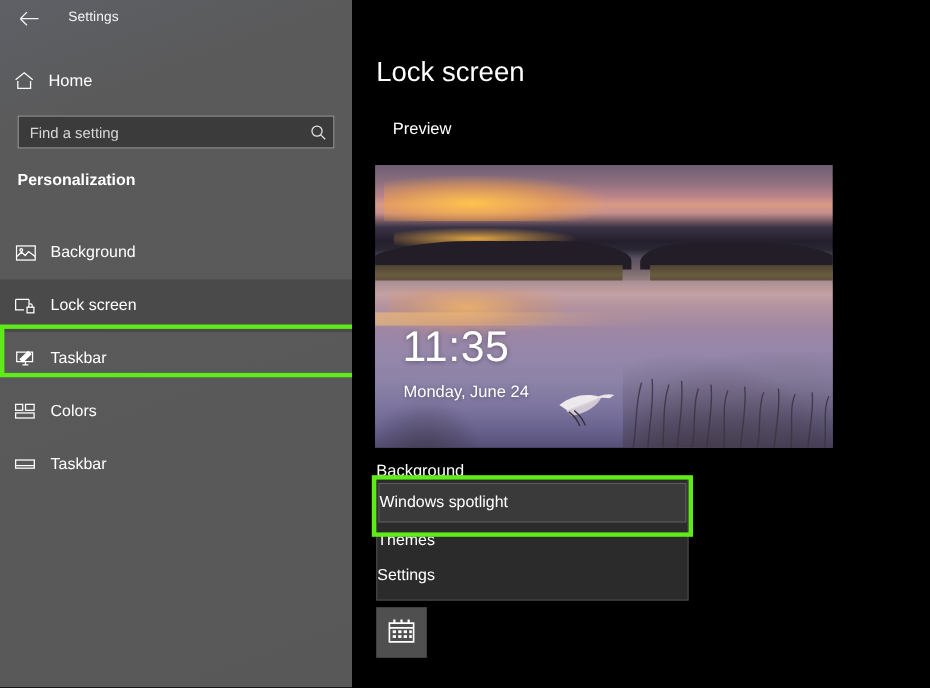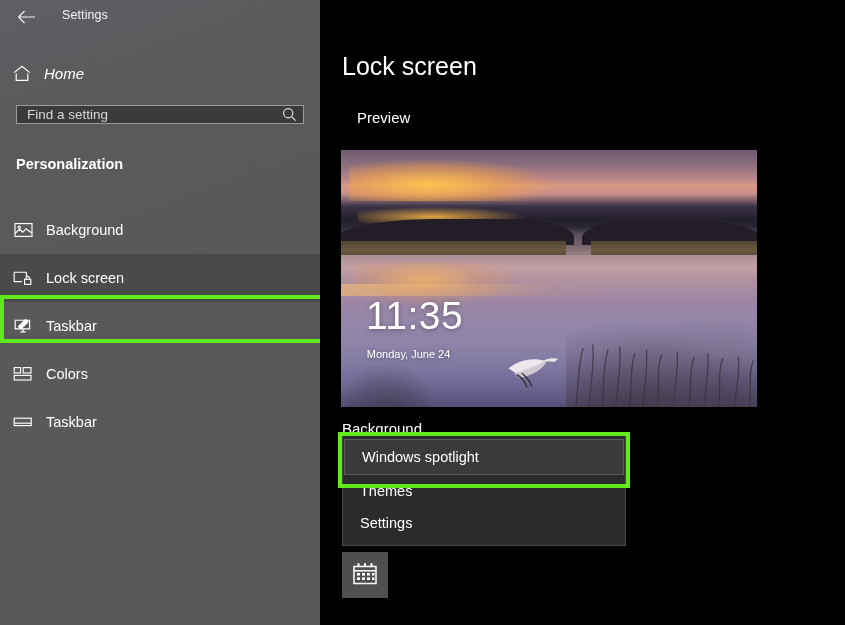--- a/index.html
+++ b/index.html
@@ -26,24 +26,24 @@
   .win-title {
     position: absolute; left: 62px; top: 8px;
     font-size: 12.5px; color: #f4f4f4; letter-spacing: .1px;
   }
 
   .home-row {
     position: absolute; left: 0; top: 58px; width: 320px; height: 30px;
     display: flex; align-items: center;
   }
   .home-ico { width: 44px; display:flex; justify-content:center; color:#fff; }
-  .home-lbl { font-size: 15px; color: #fff; font-style: italic; }
+  .home-lbl { font-size: 15px; color: #fff; }
 
   .search-wrap {
-    position: absolute; left: 16px; top: 105px; width: 288px; height: 19px;
+    position: absolute; left: 16px; top: 105px; width: 288px; height: 30px;
     background: #3b3b3b; border: 1px solid #9a9a9a;
     display: flex; align-items: center;
   }
   .search-wrap input {
     flex: 1; background: transparent; border: 0; outline: 0;
     color: #e8e8e8; font-size: 13.5px; font-family: inherit;
     padding: 0 6px 0 10px;
   }
   .search-wrap input::placeholder { color: #d8d8d8; opacity: 1; }
   .search-ico { width: 28px; display:flex; justify-content:center; color:#e4e4e4; }
@@ -150,38 +150,38 @@
     background: radial-gradient(ellipse at 50% 130%, rgba(60,52,66,.75) 0%, rgba(110,98,120,0) 70%); }
 
   .pv-clock {
     position: absolute; left: 6%; top: 56%;
     font-size: 39px; color: #ffffff; font-weight: 300; letter-spacing: .5px;
     text-shadow: 0 1px 5px rgba(0,0,0,.35);
     font-family: "Liberation Sans", sans-serif;
   }
   .pv-date {
     position: absolute; left: 6.2%; top: 77%;
-    font-size: 11px; color: #ffffff;
+    font-size: 15px; color: #ffffff;
     text-shadow: 0 1px 4px rgba(0,0,0,.35);
   }
 
   .bg-lbl {
     position: absolute; left: 22px; top: 420px;
     font-size: 15px; color: #ffffff;
   }
 
   
   .dropdown {
     position: absolute; left: 22px; top: 434px; width: 284px;
     background: #2b2b2b; border: 1px solid #4a4a4a;
     padding: 4px 0 6px 0;
   }
   .dd-item {
     height: 32px; display: flex; align-items: center;
-    padding-left: 17px; font-size: 14.5px; color: #ffffff;
+    font-size: 14.5px; color: #ffffff;
   }
   .dd-item.selected {
     background: #3a3a3a; border: 1px solid #5b5b5b;
     height: 36px; margin: 0 1px;
   }
   .hl-dd {
     position: absolute; left: 18px; top: 432px; width: 292px; height: 56px;
     border: 4px solid #5eeb19; pointer-events: none;
   }
 

